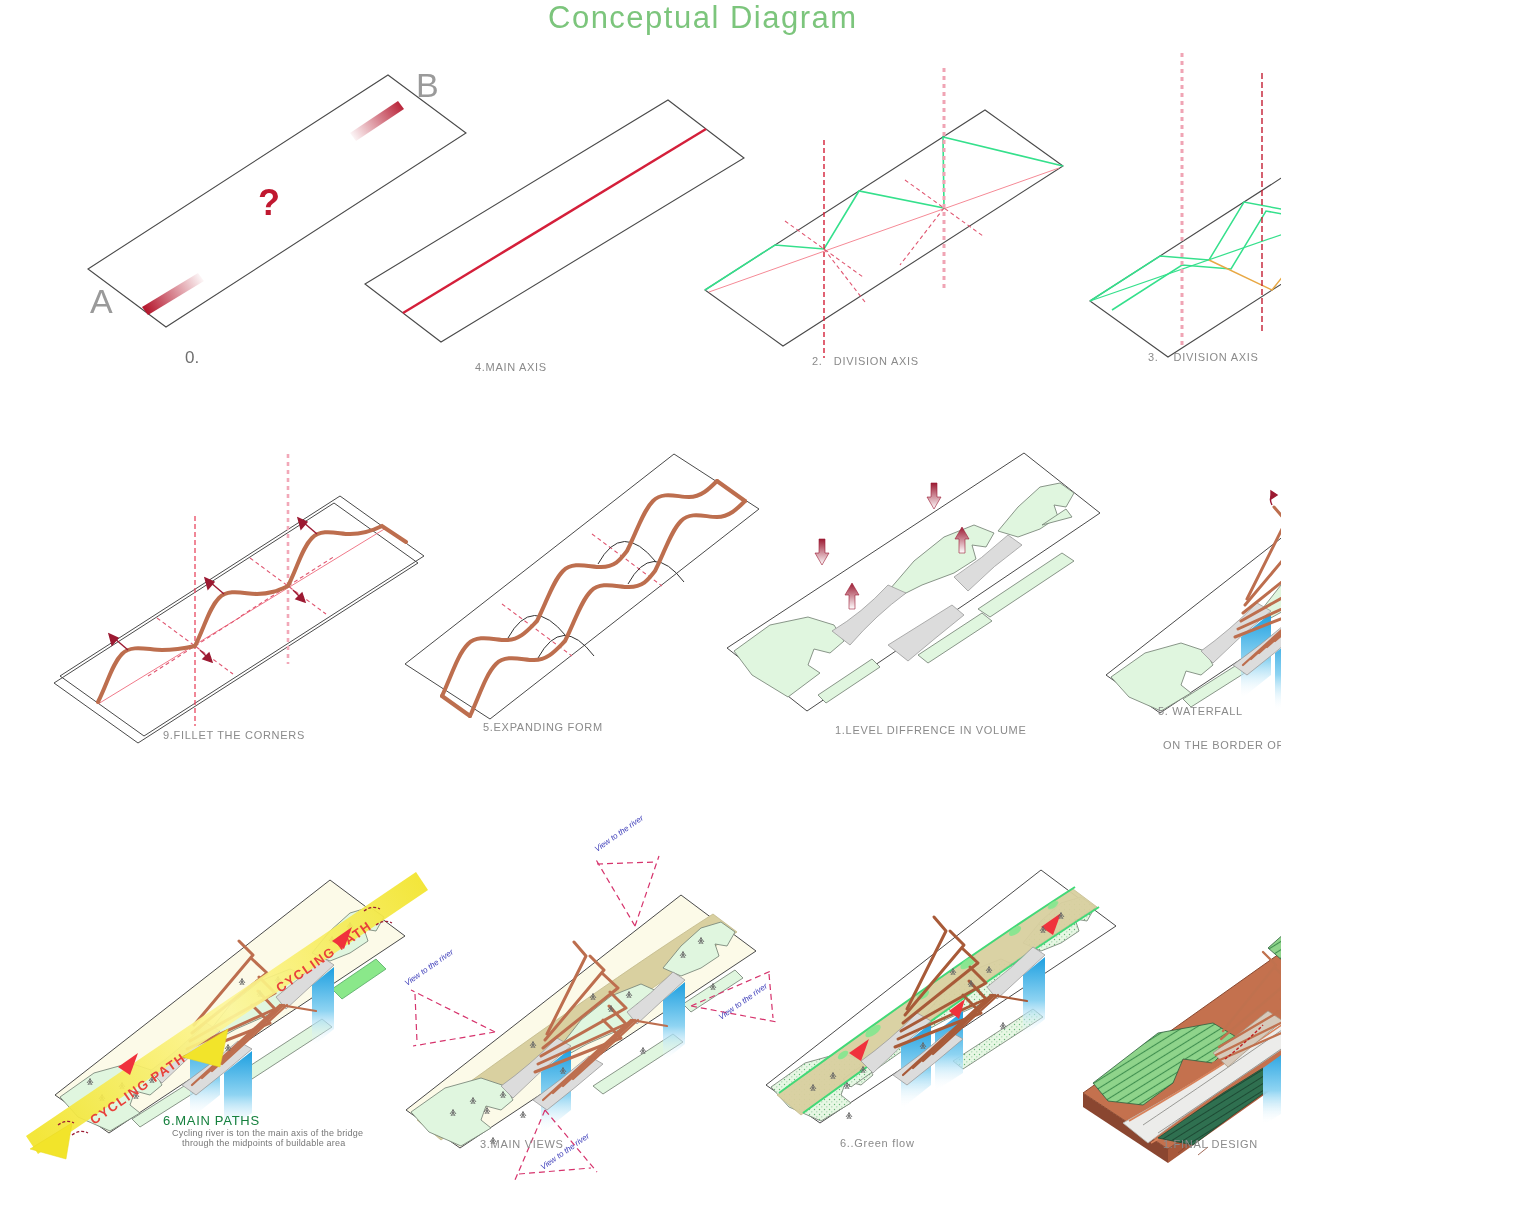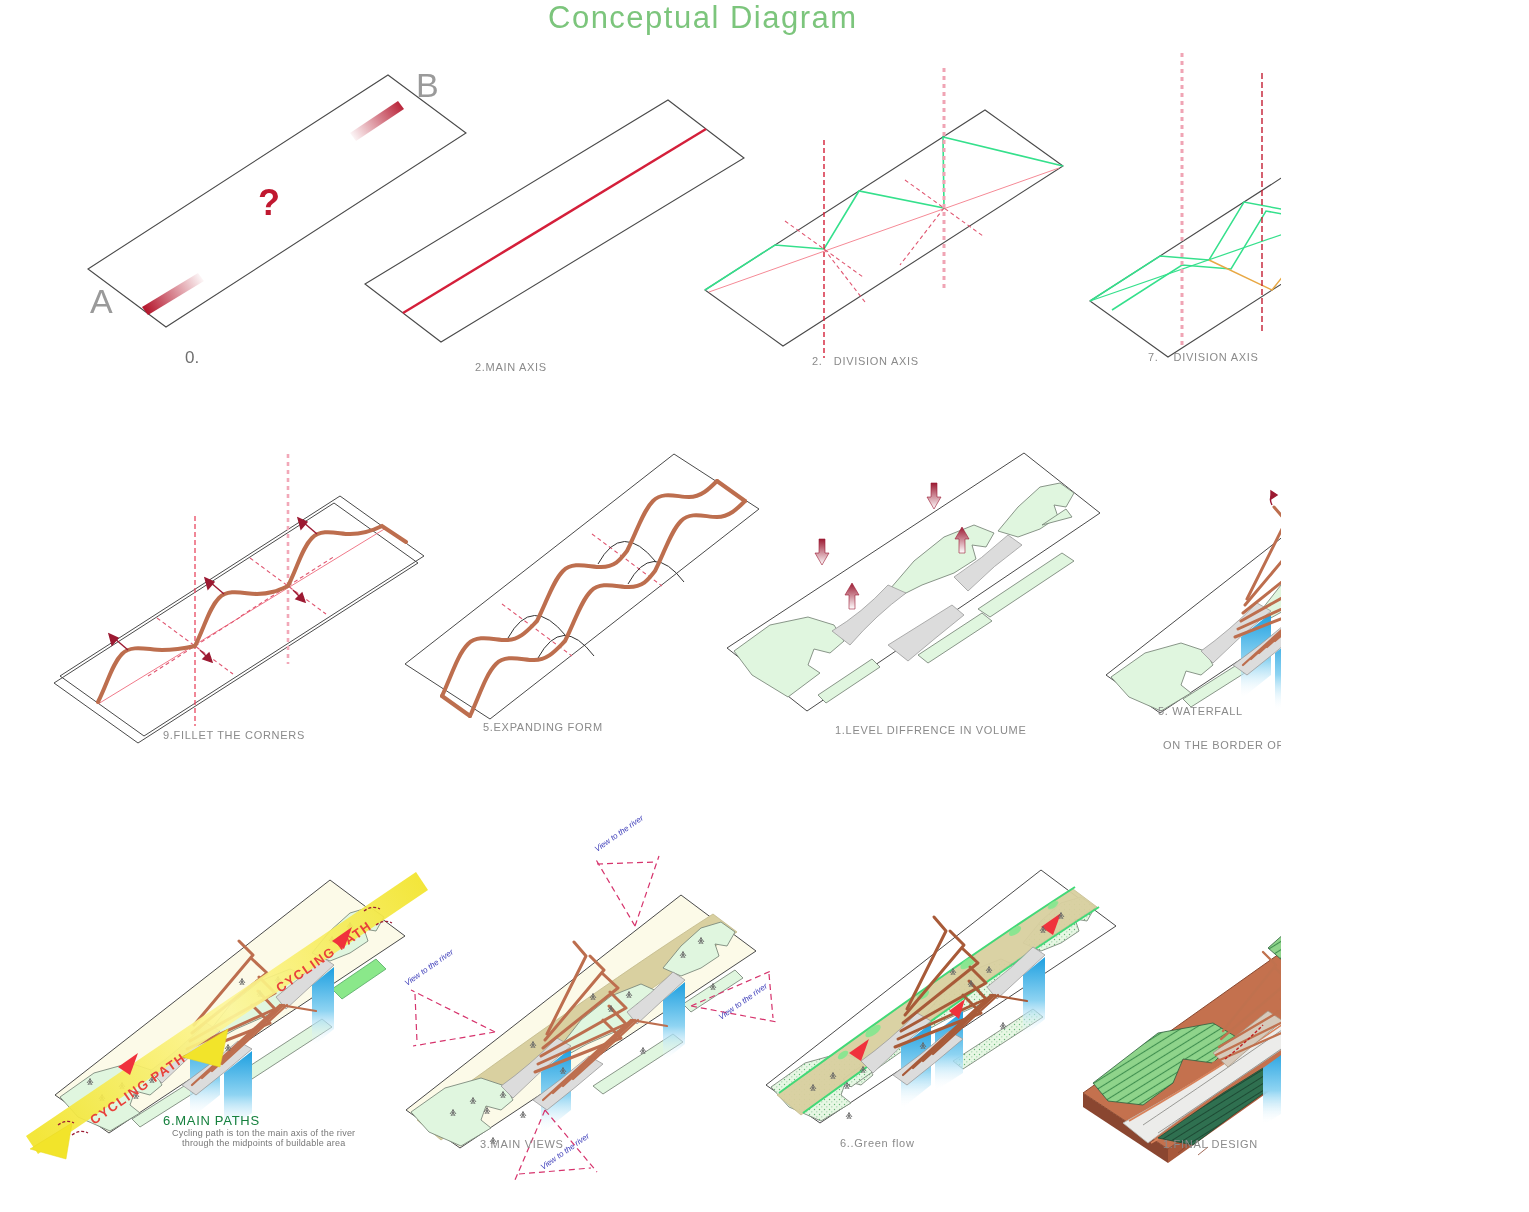--- a/index.html
+++ b/index.html
@@ -533,28 +533,28 @@
         <path d="M 230 180 L 285 160 M 238 186 L 290 168"></path>
       </g>
       <g stroke="#c02020" stroke-width="1.4" stroke-dasharray="3 2" fill="none">
         <path d="M 162 206 Q 180 192 200 172"></path>
         <path d="M 262 154 Q 278 142 294 126"></path>
       </g>
     </svg>
   </div>
 
   <div class="lbl zero" style="left:185px;top:348px">0.</div>
-  <div class="lbl" style="left:475px;top:361px">2.MAIN AXIS</div>
+  <div class="lbl" style="left:475px;top:361px">4.MAIN AXIS</div>
   <div class="lbl" style="left:812px;top:355px">2.   DIVISION AXIS</div>
-  <div class="lbl" style="left:1148px;top:351px">7.    DIVISION AXIS</div>
+  <div class="lbl" style="left:1148px;top:351px">3.    DIVISION AXIS</div>
   <div class="lbl" style="left:163px;top:729px">9.FILLET THE CORNERS</div>
   <div class="lbl" style="left:483px;top:721px">5.EXPANDING FORM</div>
   <div class="lbl" style="left:835px;top:724px">1.LEVEL DIFFRENCE IN VOLUME</div>
   <div class="lbl" style="left:1158px;top:705px">5. WATERFALL</div>
   <div class="lbl" style="left:1163px;top:739px">ON THE BORDER OF OPENABLE AND PERMANENT STRUCTURE</div>
   <div class="lbl big" style="left:163px;top:1113px">6.MAIN PATHS</div>
-  <div class="lbl note" style="left:172px;top:1128px">Cycling path is ton the main axis of the river</div>
+  <div class="lbl note" style="left:172px;top:1128px">Cycling river is ton the main axis of the bridge</div>
   <div class="lbl note" style="left:182px;top:1138px">through the midpoints of buildable area</div>
   <div class="lbl" style="left:480px;top:1138px">3.MAIN VIEWS</div>
   <div class="lbl" style="left:840px;top:1137px">6..Green flow</div>
   <div class="lbl" style="left:1163px;top:1138px">1.FINAL DESIGN</div>
 
 </div>
 
 </body></html>

